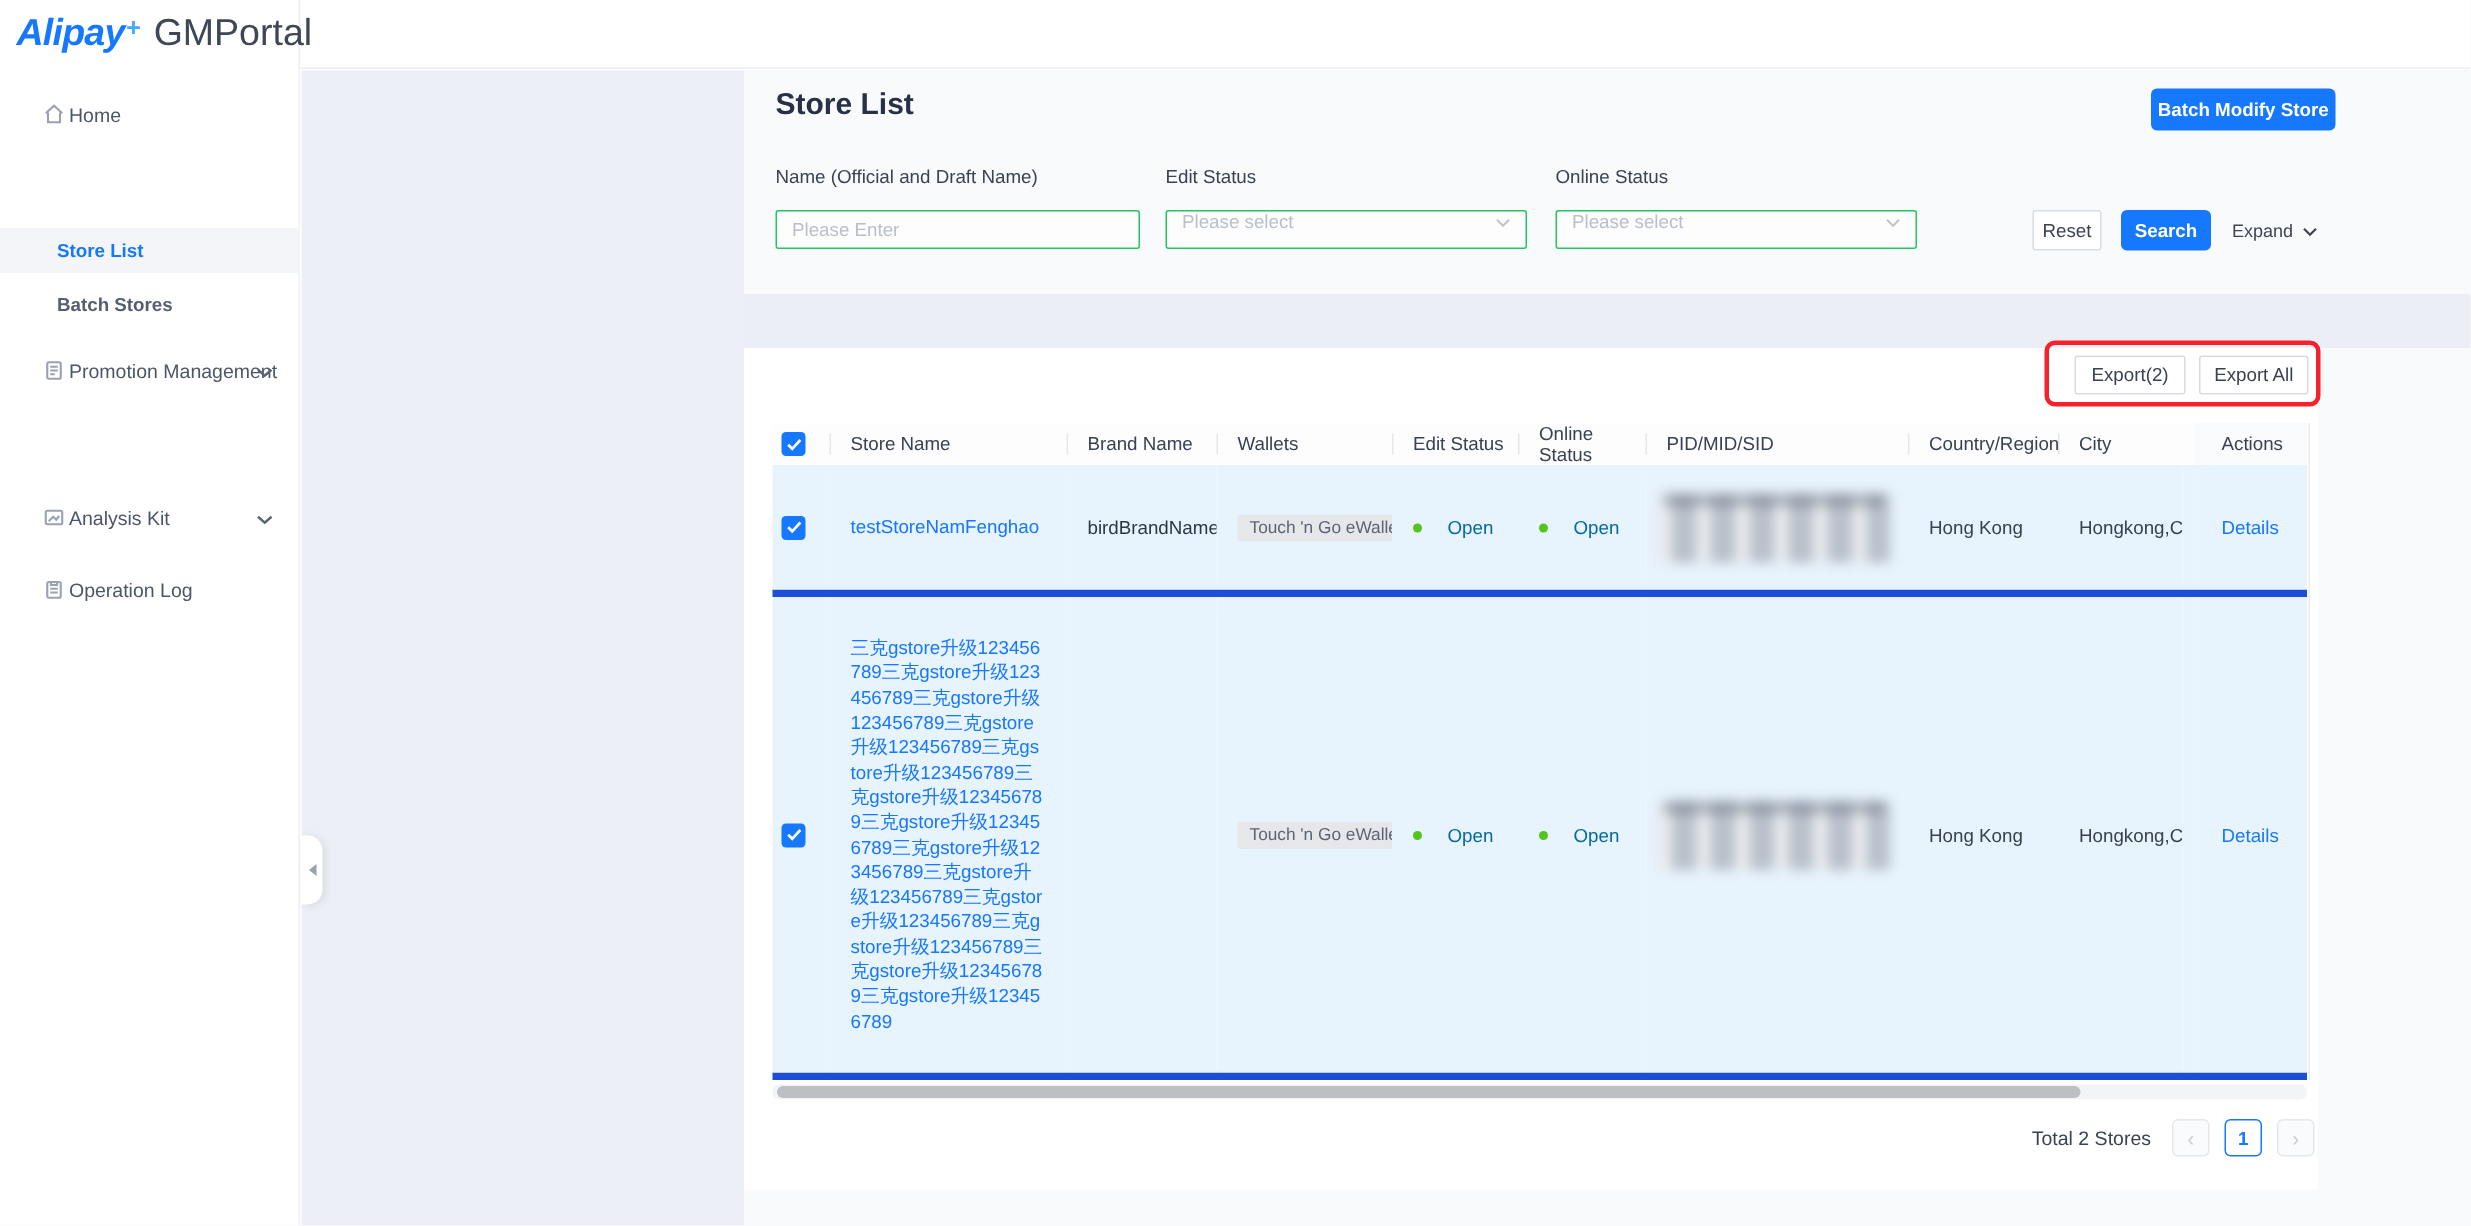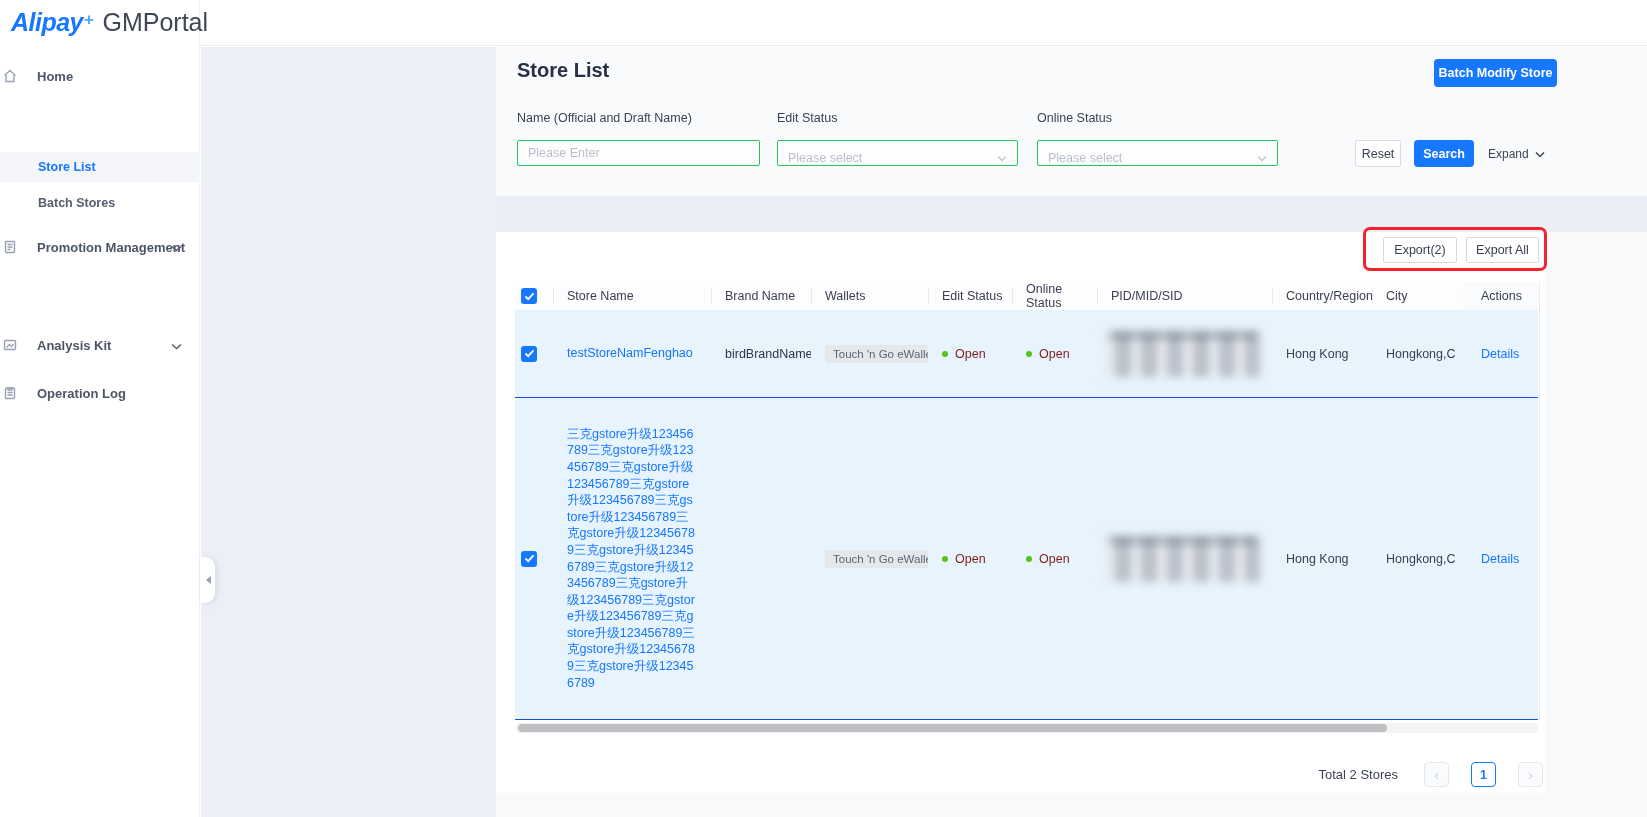--- a/index.html
+++ b/index.html
@@ -8,42 +8,42 @@
 
   
   .topbar { position:absolute; left:200px; top:0; width:1447px; height:46px; background:#fff; border-bottom:1px solid #ebedf1; z-index:2; }
 
   
   .sidebar { position:absolute; left:0; top:0; width:200px; height:817px; background:#fff; border-right:1px solid #eef0f3; z-index:5; }
   .logo-row { position:absolute; left:11px; top:8px; display:flex; align-items:baseline; gap:9px; }
   .logo-alipay { font-size:25px; font-weight:bold; font-style:italic; color:#1677ff; letter-spacing:-0.5px; }
   .logo-plus { font-size:17px; color:#45a9ff; font-style:normal; vertical-align:6px; margin-left:1px; }
   .logo-product { font-size:25px; color:#3f4656; font-weight:500; }
-  .menu-item { position:absolute; left:0; width:200px; height:30px; display:flex; align-items:center; padding-left:2px; gap:19px; font-size:13px; color:#4d5568; font-weight:700; cursor:pointer; }
+  .menu-item { position:absolute; left:0; width:200px; height:30px; display:flex; align-items:center; padding-left:28px; gap:2px; font-size:13px; color:#4d5568; font-weight:400; cursor:pointer; }
   .menu-item .chev { position:absolute; right:18px; }
   .submenu-item { position:absolute; left:0; width:200px; height:30px; display:flex; align-items:center; padding-left:38px; font-size:12.5px; color:#565e71; font-weight:700; cursor:pointer; }
   .submenu-item.active { color:#1677ff; background:#f3f5f9; }
   .mi-icon { display:flex; width:16px; height:16px; }
   .mi-icon svg { stroke:#99a1b3; fill:none; stroke-width:1.4; }
 
   
   .content-bg { position:absolute; left:201px; top:47px; width:1446px; height:770px; background:#ecf0f6; }
   .collapse-handle { position:absolute; left:200px; top:557px; width:15px; height:46px; background:#fff; border-radius:0 10px 10px 0; box-shadow:2px 1px 6px rgba(40,50,70,.10); z-index:6; display:flex; align-items:center; justify-content:center; cursor:pointer; }
   .collapse-handle .tri { width:0; height:0; border:4px solid transparent; border-right:5px solid #97a0b1; margin-right:3px; }
 
   .page { position:absolute; left:496px; top:47px; width:1151px; height:770px; background:#f8fafc; }
   .page-title { position:absolute; left:21px; top:12px; font-size:20px; font-weight:700; color:#273046; }
   .btn-primary { background:#1677ff; color:#fff; border:none; border-radius:4px; font-weight:700; cursor:pointer; font-family:inherit; }
   .batch-btn { position:absolute; left:938px; top:12px; width:123px; height:28px; font-size:12.5px; }
 
   
   .f-label { position:absolute; top:64px; font-size:12.5px; color:#3b4254; }
   .f-input, .f-select { position:absolute; top:93px; height:26px; border:1px solid #22c55e; border-radius:2px; background:#fdfdfe; font-size:12.5px; padding:0 10px; color:#3a4152; font-family:inherit; }
   .f-input::placeholder { color:#b9bfca; }
-  .f-select { display:flex; align-items:flex-end; justify-content:space-between; cursor:pointer; }
+  .f-select { display:flex; align-items:flex-start; justify-content:space-between; cursor:pointer; }
   .ph { color:#b9bfca; }
   .sel-chev svg { stroke:#c0c5cf; fill:none; stroke-width:1.4; }
   .reset-btn { position:absolute; left:859px; top:93px; width:46px; height:27px; background:#fff; border:1px solid #d8dce3; border-radius:2px; font-size:12.5px; color:#3a4152; cursor:pointer; font-family:inherit; }
   .search-btn { position:absolute; left:918px; top:93px; width:60px; height:27px; font-size:12.5px; }
   .expand-link { position:absolute; left:992px; top:93px; height:27px; display:flex; align-items:center; gap:6px; font-size:12px; color:#3f4554; cursor:pointer; }
   .expand-link svg { stroke:#3f4554; fill:none; stroke-width:1.5; }
 
   .band { position:absolute; left:0; top:149px; width:1151px; height:36px; background:#ebeff5; }
 
   
@@ -64,42 +64,42 @@
   .c5 { width:85px; }
   .c6 { width:175px; padding-left:8px; }
   .c7 { width:100px; }
   .c8 { width:83px; overflow:hidden; white-space:nowrap; }
   .csp { width:8px; padding:0; background:#fff; }
   .c9 { width:75px; padding-left:18px; }
   .thead { height:28px; font-size:12.5px; color:#3a4152; }
   .thead .cell { background:#fdfdfe; position:relative; }
   .thead .cell.c9 { background:#fafbfc; }
   .thead .cell:not(.c0):not(.csp):not(.c9)::before { content:""; position:absolute; left:0; top:7px; height:14px; border-left:1px solid #e4e7ec; }
-  .trow { border-bottom:1px solid #1d4ed8; font-size:12.5px; }
+  .trow { border-bottom:5px solid #1d4ed8; font-size:12.5px; }
   .trow .cell { background:#e7f3fd; }
   .row1 { height:88px; }
   .row2 { height:322px; }
   .link { color:#1677ff; cursor:pointer; text-decoration:none; }
   .store-link { line-height:16.6px; word-break:break-all; }
   .brand-text { color:#2e3547; }
   .wallet-tag { background:#e5e7eb; color:#5c6472; font-size:11.5px; padding:3px 8px; border-radius:2px; white-space:nowrap; }
-  .status { display:flex; align-items:center; gap:7px; color:#7f1d1d; }
+  .status { display:flex; align-items:center; gap:17px; color:#0369a1; }
   .dot { width:6px; height:6px; border-radius:50%; background:#52c41a; flex:none; }
   .blur-block { width:155px; height:46px; border-radius:3px; background:#ccd2da; position:relative; overflow:hidden; filter:blur(4px); }
   .blur-block::before { content:""; position:absolute; inset:0; background:repeating-linear-gradient(90deg, rgba(255,255,255,.55) 0 10px, rgba(150,160,175,.35) 10px 26px); }
   .blur-block::after { content:""; position:absolute; left:4px; right:4px; top:0; height:9px; background:rgba(90,100,115,.4); }
 
   .checkbox { width:16px; height:16px; background:#1677ff; border-radius:3px; display:flex; align-items:center; justify-content:center; cursor:pointer; flex:none; }
   .checkbox svg { stroke:#fff; stroke-width:2; fill:none; }
 
   .vline { position:absolute; left:1043px; top:50px; height:438px; border-left:1px solid #e9ebef; }
   .hscroll { position:absolute; left:19px; top:491px; width:1023px; height:10px; background:#f3f4f6; border-radius:5px; }
   .hscroll .thumb { position:absolute; left:3px; top:1px; width:869px; height:8px; background:#bdbfc3; border-radius:4px; cursor:grab; }
 
-  .pagination { position:absolute; top:530px; right:2px; display:flex; align-items:center; gap:22px;justify-content:space-between; }
+  .pagination { position:absolute; top:514px; right:2px; display:flex; align-items:center; gap:10px;justify-content:space-between; }
   .pag-total { font-size:13px; color:#3b4252; margin-right:4px; }
   .pag-btn { width:25px; height:25px; border:1px solid #e4e7ec; border-radius:4px; background:#fafbfc; color:#c9cdd6; font-size:14px; display:flex; align-items:center; justify-content:center; cursor:default; font-family:inherit; }
   .pag-btn.page-cur { border-color:#1677ff; color:#1677ff; background:#fff; font-size:12.5px; font-weight:700; cursor:pointer; }
 </style>
 </head>
 <body>
 
 <div class="topbar"></div>
 <div class="content-bg"></div>
 

